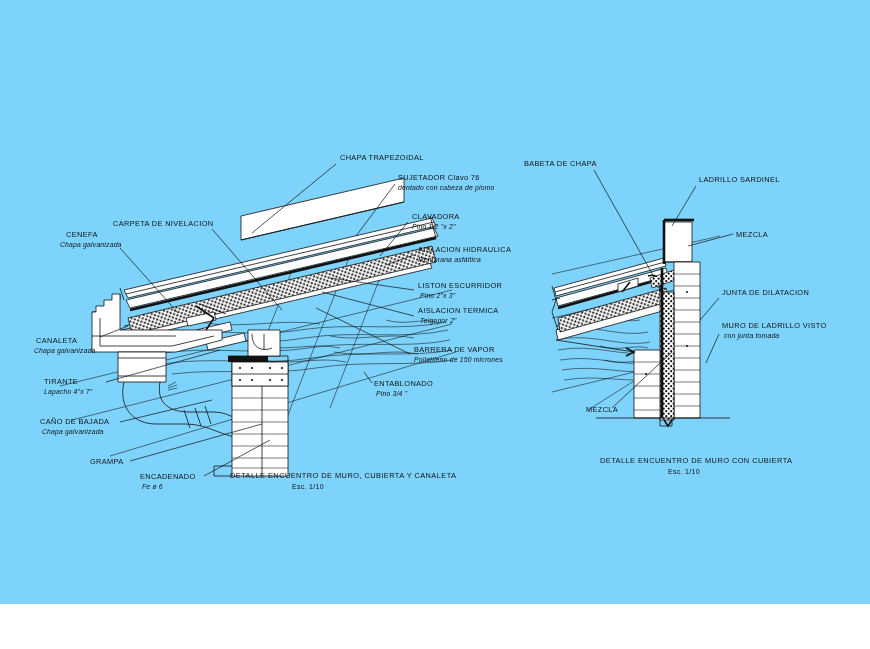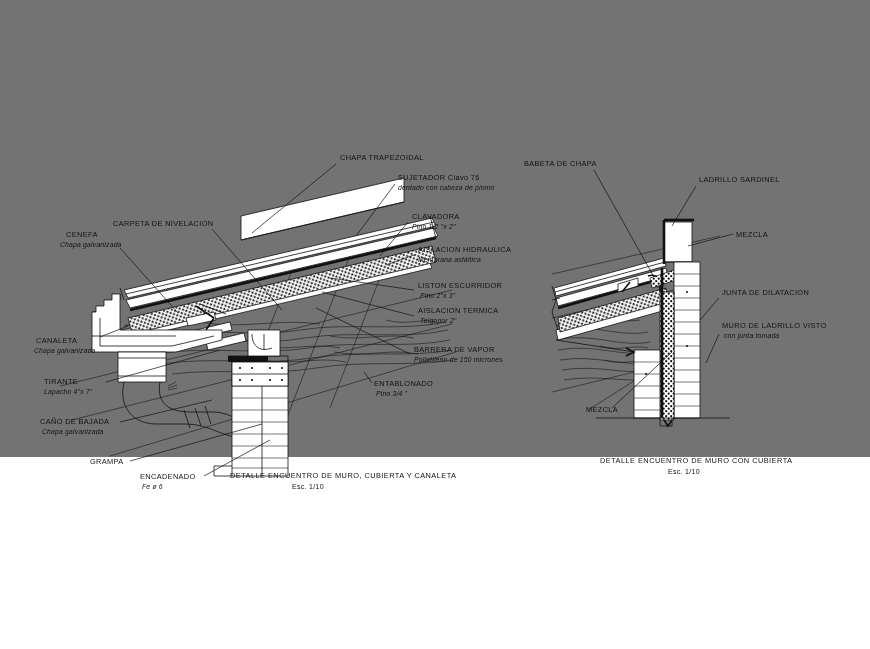--- a/index.html
+++ b/index.html
@@ -1,19 +1,19 @@
 <!DOCTYPE html>
 <html><head>
 <meta charset="utf-8">
 <title>CAD Detail</title>
 <style>
   html,body{margin:0;padding:0;background:#ffffff;}
   body{width:870px;height:649px;overflow:hidden;
        font-family:"Liberation Sans", sans-serif;color:#000;}
-  #sheet{position:relative;width:870px;height:457px;background:#737373;}
+  #sheet{position:relative;width:870px;height:604px;background:#7dd3fc;}
   svg{display:block;}
   text{font-family:"Liberation Sans", sans-serif;fill:#111;}
   .lbl{font-size:7.4px;letter-spacing:.35px;}
   .sub{font-size:6.8px;font-style:italic;letter-spacing:.2px;}
   .cap{font-size:7.4px;letter-spacing:.45px;}
   .capsub{font-size:7px;letter-spacing:.3px;}
   .ld{stroke:#111;stroke-width:.7;fill:none;}
   .ln{stroke:#111;stroke-width:.8;fill:none;}
   .lnT{stroke:#111;stroke-width:1.6;fill:none;}
   .lnX{stroke:#111;stroke-width:2.6;fill:none;}

